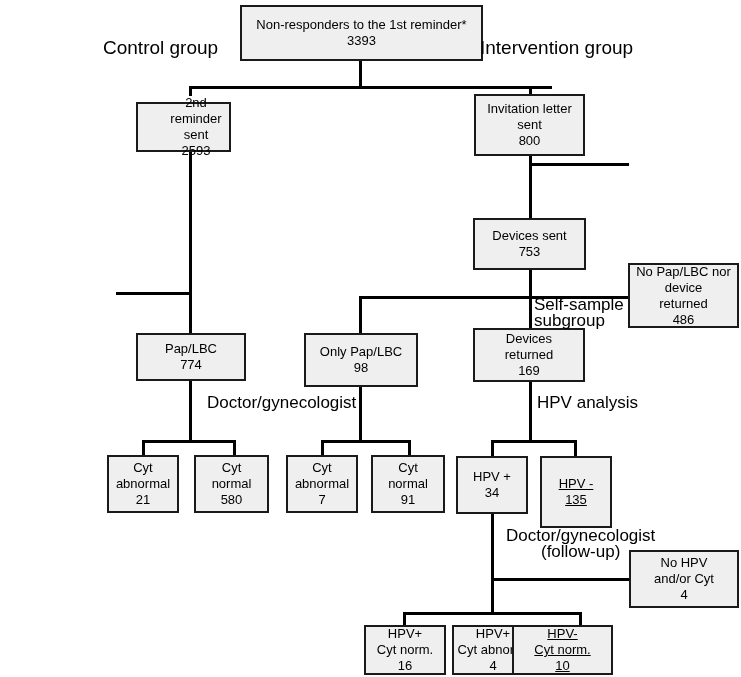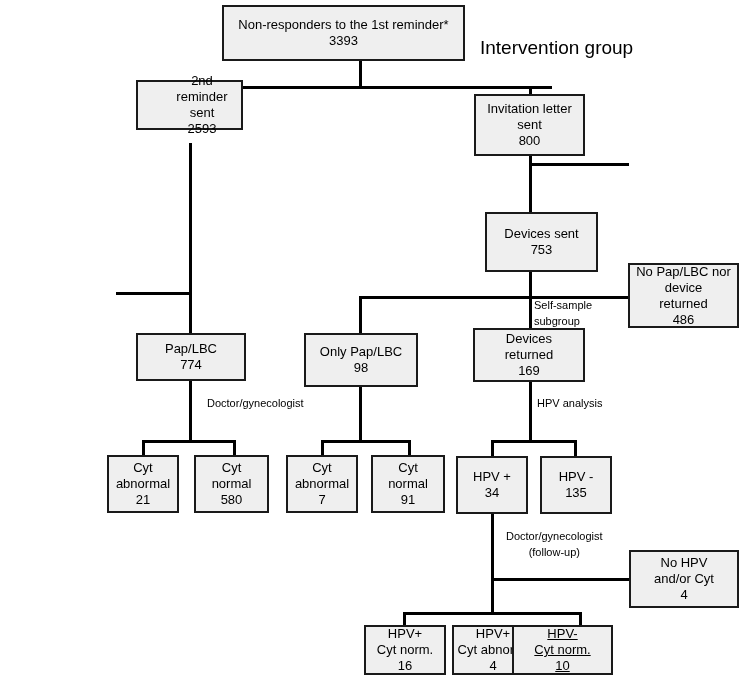--- a/index.html
+++ b/index.html
@@ -35,21 +35,21 @@
   .grp-label {
     position: absolute;
     font-size: 19px;
     line-height: 22px;
     color: #000000;
     white-space: nowrap;
     z-index: 6;
   }
   .edge-label {
     position: absolute;
-    font-size: 11px;
+    font-size: 17px;
     line-height: 16px;
     color: #000000;
     white-space: pre-line;
     z-index: 6;
     text-align: center;
   }
   .ln {
     position: absolute;
     background: #000000;
     z-index: 2;
@@ -91,48 +91,49 @@
   <div class="ln lnh" style="left:491px; top:440px; width:86px;"></div>
   <div class="ln lnv" style="left:491px; top:440px; height:16px;"></div>
   <div class="ln lnv" style="left:574px; top:440px; height:16px;"></div>
 
   <div class="ln lnv" style="left:491px; top:514px; height:100px;"></div>
   <div class="ln lnh" style="left:491px; top:578px; width:139px;"></div>
   <div class="ln lnh" style="left:403px; top:612px; width:179px;"></div>
   <div class="ln lnv" style="left:403px; top:612px; height:14px;"></div>
   <div class="ln lnv" style="left:579px; top:612px; height:14px;"></div>
 
+  <div class="grp-label" style="left:103px; top:37px;">Control group</div>
   <div class="grp-label" style="left:480px; top:37px;">Intervention group</div>
 
   <div class="edge-label" style="left:534px; top:297px; text-align:left;">Self-sample
 subgroup</div>
   <div class="edge-label" style="left:207px; top:395px; text-align:left;">Doctor/gynecologist</div>
   <div class="edge-label" style="left:537px; top:395px; text-align:left;">HPV analysis</div>
   <div class="edge-label" style="left:506px; top:528px; text-align:center;">Doctor/gynecologist
 (follow-up)</div>
 
-  <div class="node" style="left:222px; top:5px; width:243px; height:56px;">
+  <div class="node" style="left:240px; top:5px; width:243px; height:56px;">
     <span>Non-responders to the 1st reminder*</span>
     <span>3393</span>
   </div>
 
-  <div class="node" style="left:136px; top:80px; width:107px; height:50px;padding-left:28px;">
+  <div class="node" style="left:136px; top:102px; width:95px; height:50px;padding-left:28px;">
     <span>2nd reminder
 sent</span>
     <span>2593</span>
   </div>
 
   <div class="node" style="left:474px; top:94px; width:111px; height:62px;">
     <span>Invitation letter
 sent</span>
     <span>800</span>
   </div>
 
 
-  <div class="node" style="left:473px; top:212px; width:113px; height:60px;margin-left:12px;">
+  <div class="node" style="left:473px; top:218px; width:113px; height:52px;">
     <span>Devices sent</span>
     <span>753</span>
   </div>
 
 
   <div class="node" style="left:628px; top:263px; width:111px; height:65px;">
     <span>No Pap/LBC nor
 device
 returned</span>
     <span>486</span>
@@ -176,21 +177,21 @@
     <span>Cyt
 normal</span>
     <span>91</span>
   </div>
 
   <div class="node" style="left:456px; top:456px; width:72px; height:58px;">
     <span>HPV +</span>
     <span>34</span>
   </div>
 
-  <div class="node" style="left:540px; top:456px; width:72px; height:58px;">
+  <div class="node" style="left:540px; top:456px; width:72px; height:72px;text-decoration:underline;">
     <span>HPV -</span>
     <span>135</span>
   </div>
 
   <div class="node" style="left:629px; top:550px; width:110px; height:58px;">
     <span>No HPV
 and/or Cyt</span>
     <span>4</span>
   </div>
 

